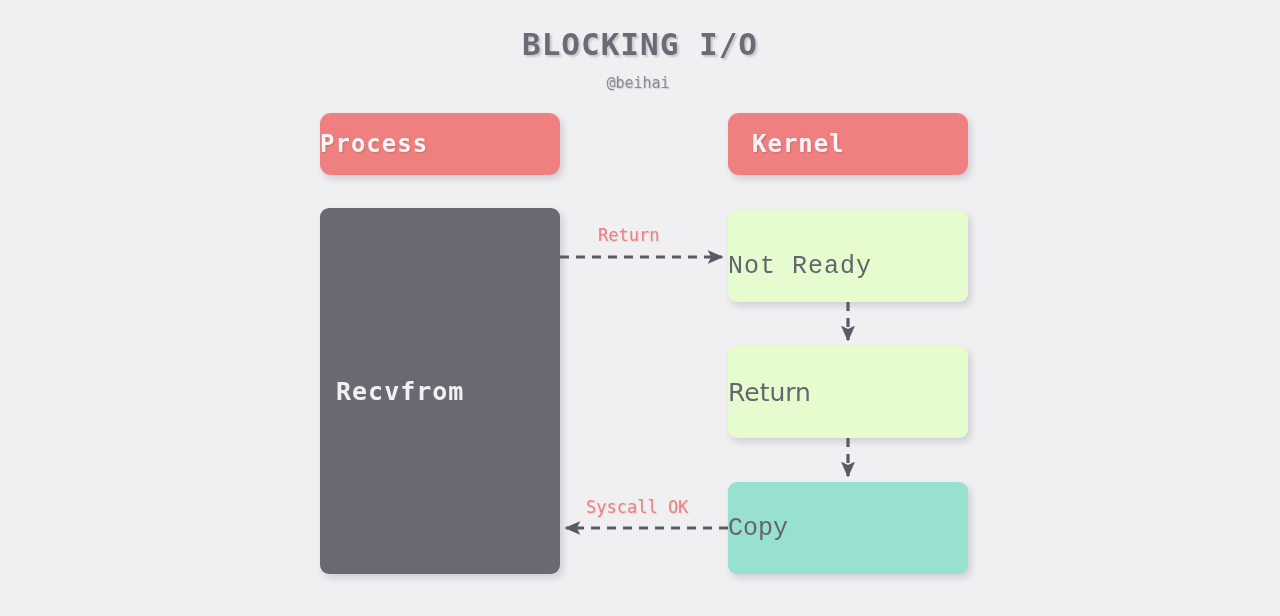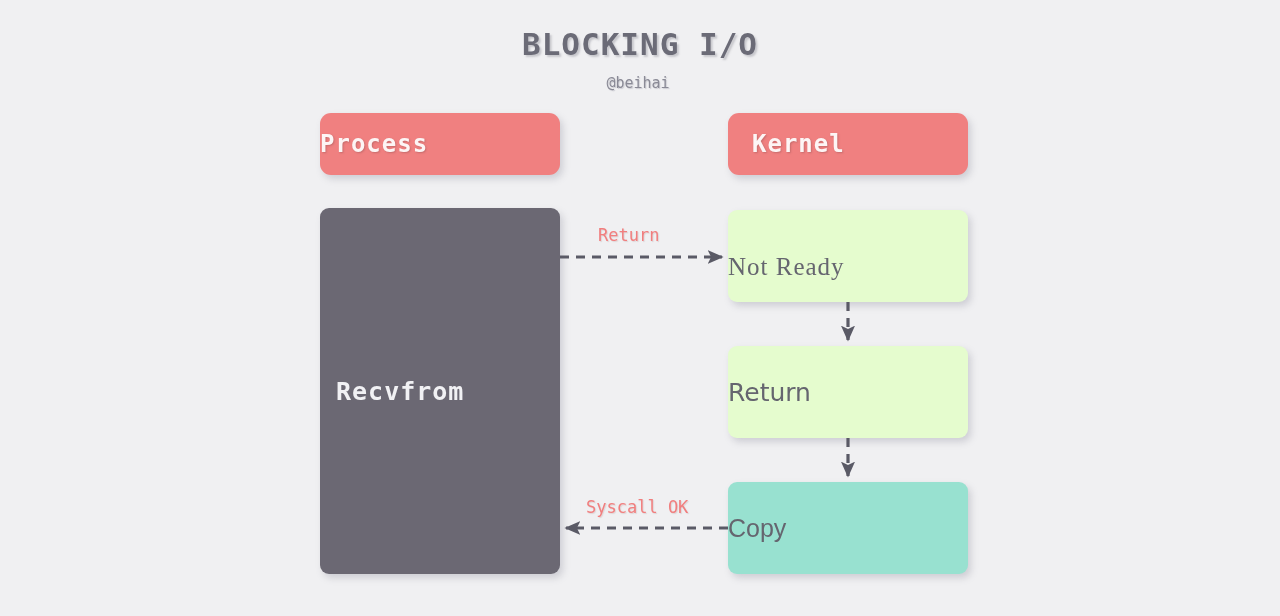--- a/index.html
+++ b/index.html
@@ -105,37 +105,37 @@
   }
   .kstate .label {
     color: #65656f;
     font-size: 25px;
   }
   #node-notready {
     top: 210px;
     background: #e5fcce;
   }
   #node-notready .label {
-    font-family: Liberation Serif, serif;
+    font-family: Liberation Mono, monospace;
     letter-spacing: 1px;
     margin-top: 20px;
   }
   #node-ready {
     top: 346px;
     background: #e5fcce;
   }
   #node-ready .label {
     font-family: "DejaVu Sans", "Liberation Sans", sans-serif;
   }
   #node-copy {
     top: 482px;
     background: #98e1d0;
   }
   #node-copy .label {
-    font-family: Liberation Sans, sans-serif;
+    font-family: Liberation Mono, monospace;
   }
 
   
   #edges {
     position: absolute;
     left: 0;
     top: 0;
     width: 1280px;
     height: 616px;
     pointer-events: none;

